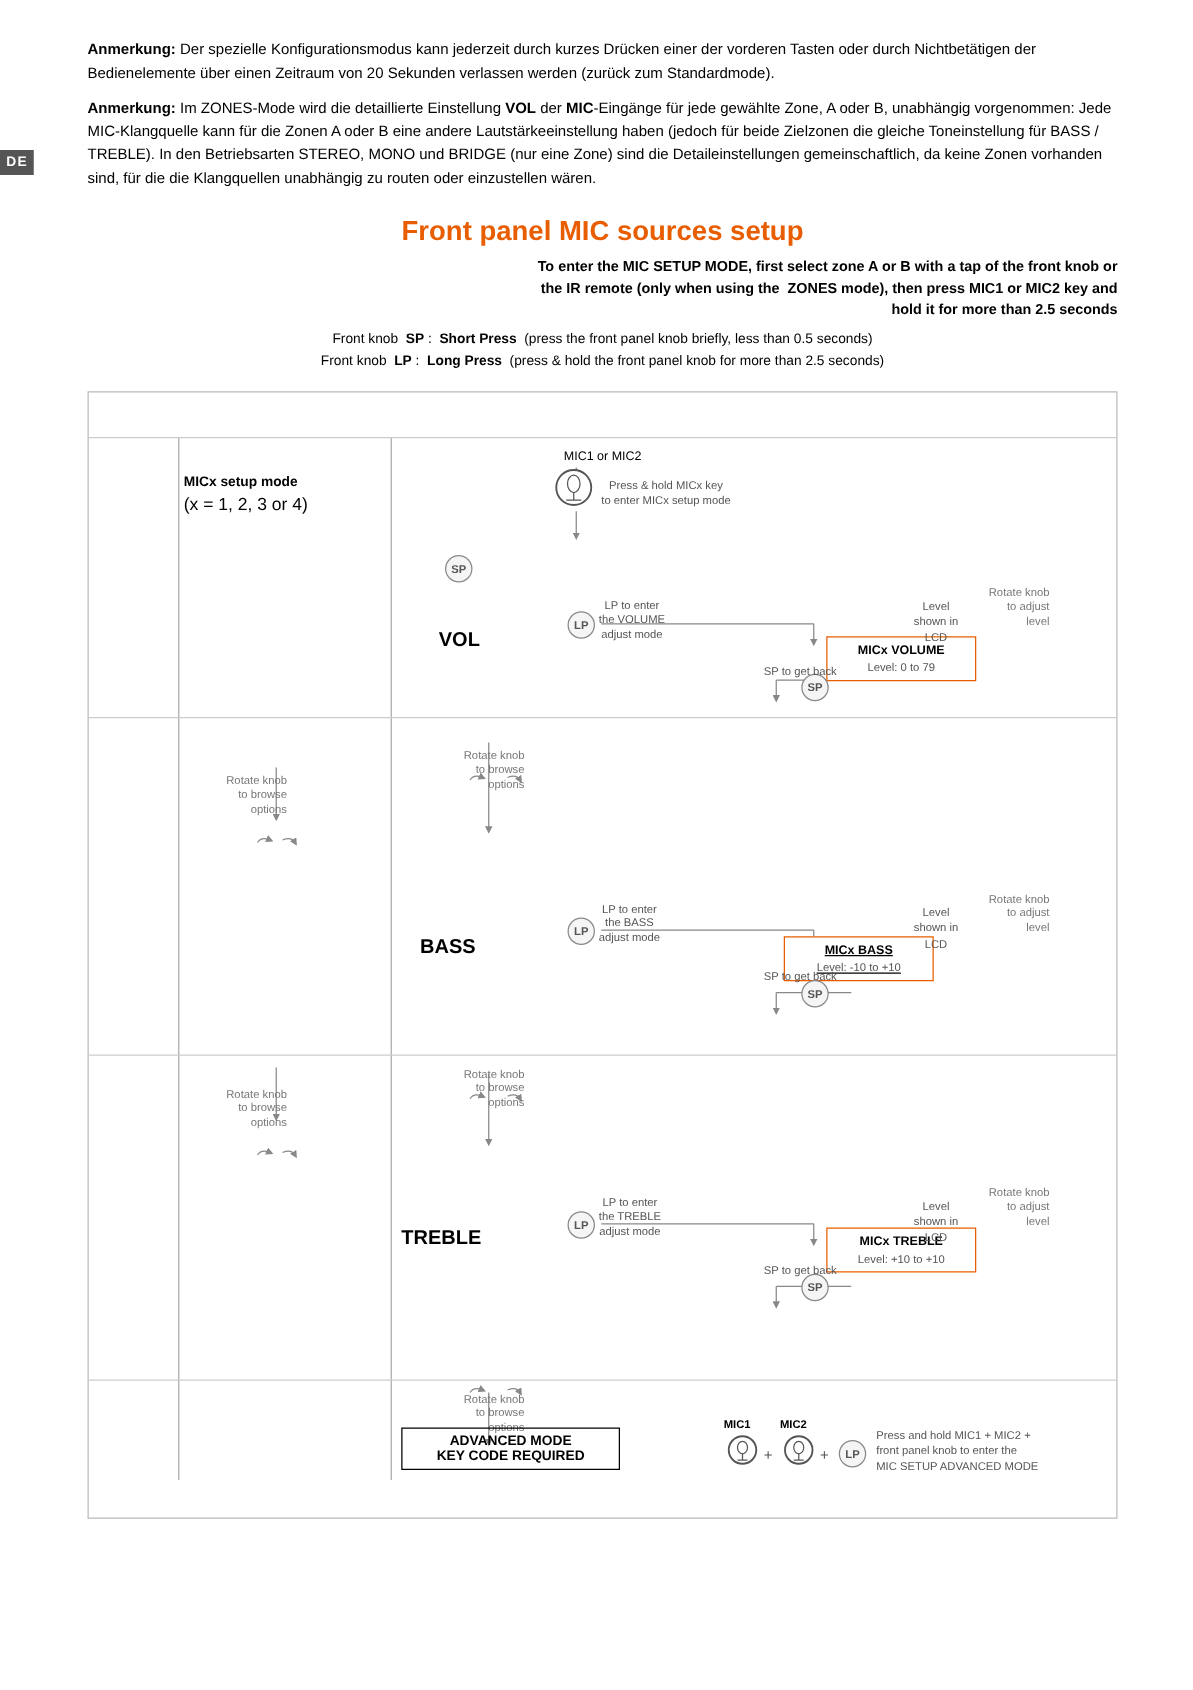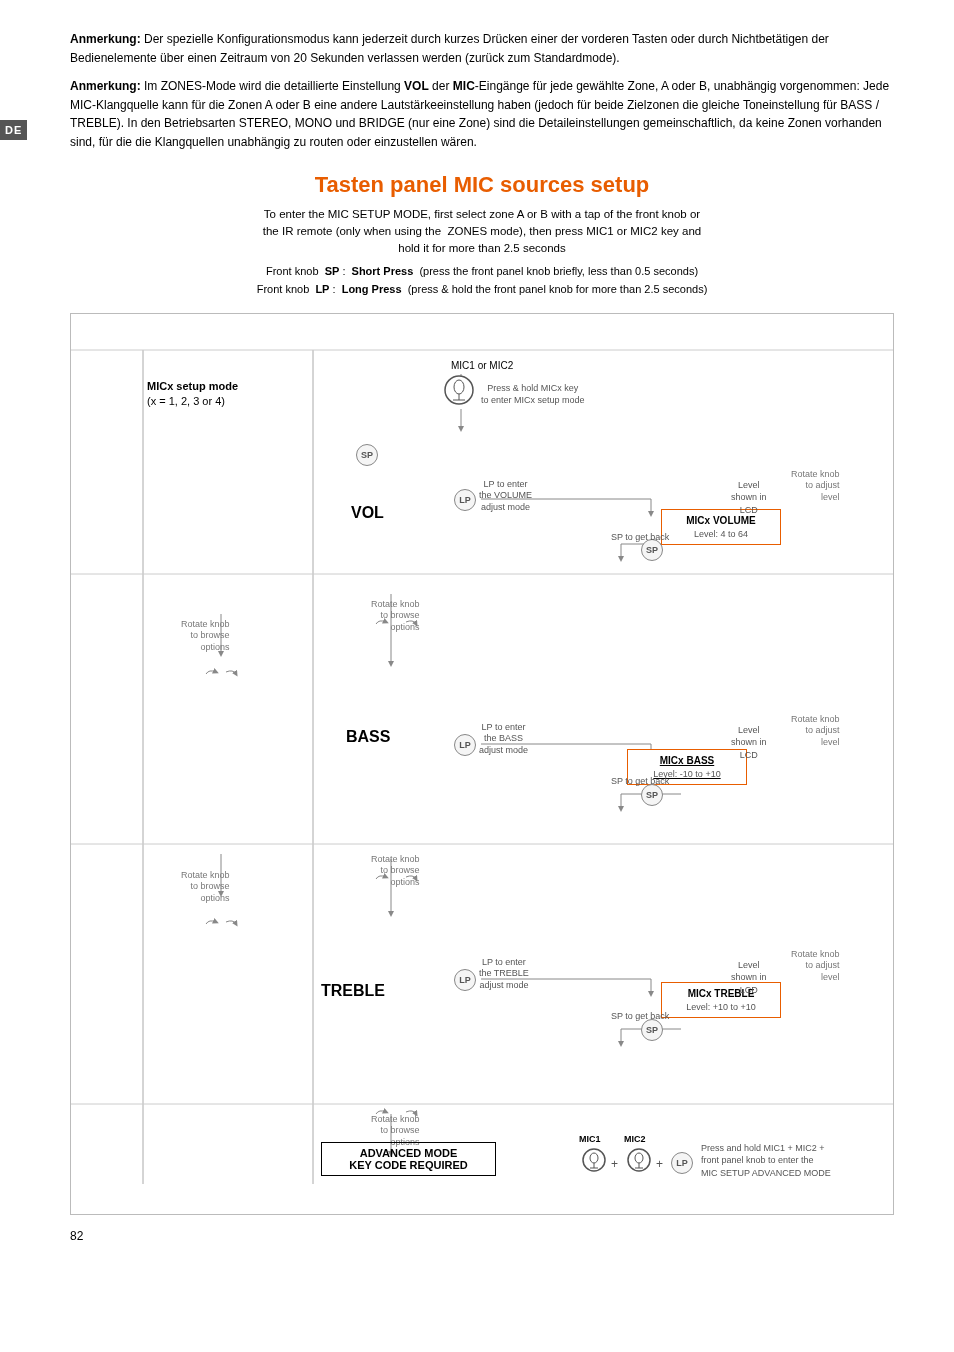--- a/index.html
+++ b/index.html
@@ -36,23 +36,23 @@
       font-weight: bold;
     }
     .section-title {
       text-align: center;
       color: #e85d00;
       font-size: 22px;
       font-weight: bold;
       margin: 20px 0 8px 0;
     }
     .subtitle {
-      text-align: center;
+      text-align: right;
       font-size: 11.5px;
-      font-weight: normal;
+      font-weight: bold;
       line-height: 1.5;
       margin-bottom: 6px;
     }
     .legend {
       text-align: center;
       font-size: 11px;
       margin-bottom: 14px;
       line-height: 1.6;
     }
     .legend b { font-weight: bold; }
@@ -184,21 +184,21 @@
 
   <div class="de-badge">DE</div>
 
   <div class="intro-text">
     <b>Anmerkung:</b><span> Der spezielle Konfigurationsmodus kann jederzeit durch kurzes Drücken einer der vorderen Tasten oder durch Nichtbetätigen der Bedienelemente über einen Zeitraum von 20 Sekunden  verlassen werden (zurück zum Standardmode).</span>
   </div>
   <div class="intro-text">
     <b>Anmerkung:</b> Im ZONES-Mode wird die detaillierte Einstellung <b>VOL</b> der <b>MIC</b>-Eingänge für jede gewählte Zone, A oder B, unabhängig vorgenommen: Jede MIC-Klangquelle kann für die Zonen A oder B eine andere Lautstärkeeinstellung haben (jedoch für beide Zielzonen die gleiche Toneinstellung für BASS / TREBLE). In den Betriebsarten STEREO, MONO und BRIDGE (nur eine Zone) sind die Detaileinstellungen gemeinschaftlich, da keine Zonen vorhanden sind, für die die Klangquellen unabhängig zu routen oder einzustellen wären.
   </div>
 
-  <div class="section-title">Tasten panel MIC sources setup</div>
+  <div class="section-title">Front panel MIC sources setup</div>
 
   <div class="subtitle">
     To enter the MIC SETUP MODE, first select zone A or B with a tap of the front knob or<br>
     the IR remote (only when using the &nbsp;ZONES mode), then press MIC1 or MIC2 key and<br>
     hold it for more than 2.5 seconds
   </div>
 
   <div class="legend">
     Front knob &nbsp;<b>SP</b> : &nbsp;<b>Short Press</b>&nbsp; (press the front panel knob briefly, less than 0.5 seconds)<br>
     Front knob &nbsp;<b>LP</b> : &nbsp;<b>Long Press</b>&nbsp; (press &amp; hold the front panel knob for more than 2.5 seconds)
@@ -268,21 +268,21 @@
         <path d="M 155,608 Q 162,605 165,610" stroke="#888" stroke-width="1" fill="none" marker-end="url(#arr)"></path>
 
         <path d="M 305,800 Q 308,795 315,798" stroke="#888" stroke-width="1" fill="none" marker-end="url(#arr)"></path>
         <path d="M 335,798 Q 342,795 345,800" stroke="#888" stroke-width="1" fill="none" marker-end="url(#arr)"></path>
 
       </svg>
 
 
       <div class="label-box" style="left:76px; top:65px;">
         <div style="font-weight:bold; font-size:11px;">MICx setup mode</div>
-        <div style="font-size:11px;">(x = 1, 2, 3 or 4)</div>
+        <div style="font-size:14px;text-align:center;">(x = 1, 2, 3 or 4)</div>
       </div>
 
       <div class="label-box" style="left:380px; top:45px; font-size:10px;">MIC1 or MIC2</div>
 
       <div style="position:absolute; left:372px; top:60px;">
         <svg width="32" height="32" xmlns="http://www.w3.org/2000/svg">
           <circle cx="16" cy="16" r="14" stroke="#555" stroke-width="1.5" fill="white"></circle>
           <ellipse cx="16" cy="13" rx="5" ry="7" stroke="#555" stroke-width="1" fill="none"></ellipse>
           <line x1="16" y1="20" x2="16" y2="26" stroke="#555" stroke-width="1"></line>
           <line x1="10" y1="26" x2="22" y2="26" stroke="#555" stroke-width="1"></line>
@@ -305,21 +305,21 @@
       <div class="arrow-label" style="left:408px; top:165px;">
         <div style="white-space:pre; font-size:9px; color:#555;">LP to enter
 the VOLUME
 adjust mode</div>
       </div>
 
       <div class="param-label" style="left:280px; top:190px;">VOL</div>
 
       <div class="info-box" style="left:590px; top:195px; width:120px;">
         <div class="title">MICx VOLUME</div>
-        <div class="subtitle2">Level: 4 to 64</div>
+        <div class="subtitle2">Level: 0 to 79</div>
       </div>
 
       <div class="rotate-label" style="left:720px; top:155px;">
         <div style="white-space:pre; font-size:9px;">Rotate knob
 to adjust
 level</div>
       </div>
 
       <div class="label-box" style="left:660px; top:165px; font-size:9px; color:#555; text-align:center;">
         <div style="white-space:pre;">Level
@@ -348,21 +348,21 @@
       <div class="lp-badge" style="left:383px; top:420px;">
         <span style="font-size:9px; font-weight:bold;">LP</span>
       </div>
 
       <div class="arrow-label" style="left:408px; top:408px;">
         <div style="white-space:pre; font-size:9px; color:#555;">LP to enter
 the BASS
 adjust mode</div>
       </div>
 
-      <div class="param-label" style="left:265px; top:414px;margin-left:10px;">BASS</div>
+      <div class="param-label" style="left:265px; top:435px;">BASS</div>
 
       <div class="info-box" style="left:556px; top:435px; width:120px;text-decoration:underline;">
         <div class="title">MICx BASS</div>
         <div class="subtitle2">Level: -10 to +10</div>
       </div>
 
       <div class="rotate-label" style="left:720px; top:400px;">
         <div style="white-space:pre; font-size:9px;">Rotate knob
 to adjust
 level</div>
@@ -468,15 +468,14 @@
 
       <div style="position:absolute; left:630px; top:828px; font-size:9px; color:#555; line-height:1.4;">
         <div style="white-space:pre;">Press and hold MIC1 + MIC2 +
 front panel knob to enter the
 MIC SETUP ADVANCED MODE</div>
       </div>
 
     </div>
   </div>
 
-  <div class="page-number">82</div>
 
 </div>
 
 </body></html>

